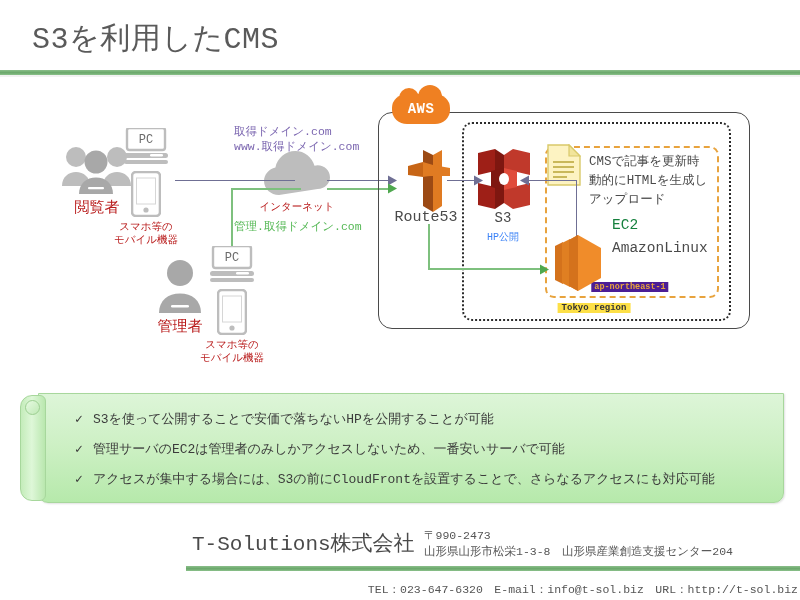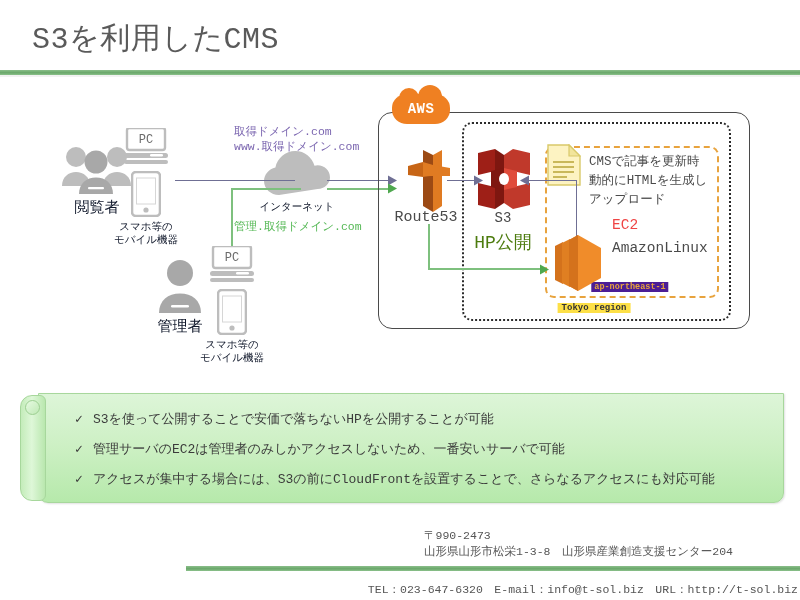--- a/index.html
+++ b/index.html
@@ -22,21 +22,21 @@
     position:absolute;left:0;top:66px;width:800px;height:5px;
     background:linear-gradient(to bottom,#8bbf8b 0%,#6aa76a 55%,#8cc18c 100%);
   }
   .header-rule-shadow{
     position:absolute;left:0;top:71px;width:800px;height:2px;
     background:rgba(0,0,0,0.05);
   }
 
   
   .lbl{position:absolute;color:#595959;white-space:nowrap;}
-  .lbl-c{position:absolute;color:#0f172a;text-align:center;white-space:nowrap;transform:translateX(-50%);}
+  .lbl-c{position:absolute;color:#b91c1c;text-align:center;white-space:nowrap;transform:translateX(-50%);}
   .purple{color:#7b66b0;}
   .green{color:#55b855;}
 
   
   .ico{position:absolute;}
   .grey{fill:#bdbdbd;}
   .grey-d{fill:#a8a8a8;}
 
   
   .line{position:absolute;background:#6f6f94;}
@@ -244,21 +244,21 @@
     <polygon fill="#c0392b" points="52,4 35,0 35,22 52,26"></polygon>
     <polygon fill="#9e1f17" points="0,56 17,60 17,38 0,34"></polygon>
     <polygon fill="#c0392b" points="52,56 35,60 35,38 52,34"></polygon>
     <polygon fill="#7e1710" points="17,0 26,6 26,54 17,60"></polygon>
     <polygon fill="#c0392b" points="35,0 26,6 26,54 35,60"></polygon>
     <polygon fill="#7e1710" points="13,22 26,19 26,41 13,38"></polygon>
     <polygon fill="#e04b3a" points="39,22 26,19 26,41 39,38"></polygon>
     <ellipse fill="#ffffff" cx="26" cy="30" rx="5" ry="6"></ellipse>
   </svg>
   <div class="lbl-c" style="left:503px;top:206px;font-size:14px;color:#4a4a4a;">S3</div>
-  <div class="lbl-c" style="left:503px;top:226px;font-size:18px;color:#4d7c0f;">HP公開</div>
+  <div class="lbl-c" style="left:503px;top:226px;font-size:10px;color:#3b82f6;">HP公開</div>
 
   <svg class="ico" style="left:547px;top:140px;" width="34" height="42" viewBox="0 0 34 42">
     <path fill="#fdf3c2" stroke="#d9c96a" stroke-width="1.4" d="M1 1h21l11 11v29H1z"></path>
     <path fill="#f2e59b" stroke="#d9c96a" stroke-width="1.2" d="M22 1l11 11H22z"></path>
     <rect fill="#c9b85a" x="6" y="17" width="21" height="2"></rect>
     <rect fill="#c9b85a" x="6" y="22" width="21" height="2"></rect>
     <rect fill="#c9b85a" x="6" y="27" width="21" height="2"></rect>
     <rect fill="#c9b85a" x="6" y="32" width="14" height="2"></rect>
   </svg>
 
@@ -272,21 +272,21 @@
     <path d="M11 0.5 L2 5.5 L11 10.5 Z" fill="#6f6f94"></path>
   </svg>
 
   <svg class="ico" style="left:549px;top:228px;" width="58" height="62" viewBox="0 0 58 62">
     <polygon fill="#d4721c" points="6,14 14,10 14,52 6,48"></polygon>
     <polygon fill="#e07f22" points="13,11 21,7 21,55 13,51"></polygon>
     <polygon fill="#ec8b28" points="20,8 29,3 29,59 20,54"></polygon>
     <polygon fill="#f08c2a" points="29,3 52,16 52,46 29,59"></polygon>
     <polygon fill="#d4721c" points="29,3 29,59 20,54 20,8"></polygon>
   </svg>
-  <div class="lbl" style="left:612px;top:213px;font-size:14.5px;color:#ef4444;text-align:center;">EC2</div>
+  <div class="lbl" style="left:612px;top:213px;font-size:14.5px;color:#15803d;text-align:center;">EC2</div>
   <div class="lbl" style="left:612px;top:236px;font-size:14.5px;color:#4a4a4a;">AmazonLinux</div>
 
   <div class="scroll-panel">
     <div class="scroll-body"></div>
     <div class="scroll-curl"></div>
     <div class="bullets">
       <div class="bullet">
         <span class="chk">✓</span>
         <span>S3を使って公開することで安価で落ちないHPを公開することが可能</span>
       </div>
@@ -294,18 +294,19 @@
         <span class="chk">✓</span>
         <span>管理サーバのEC2は管理者のみしかアクセスしないため、一番安いサーバで可能</span>
       </div>
       <div class="bullet">
         <span class="chk">✓</span>
         <span>アクセスが集中する場合には、S3の前にCloudFrontを設置することで、さらなるアクセスにも対応可能</span>
       </div>
     </div>
   </div>
 
+  <div class="company">T-Solutions株式会社</div>
   <div class="addr1">〒990-2473</div>
   <div class="addr2">山形県山形市松栄1-3-8　山形県産業創造支援センター204</div>
   <div class="footer-rule"></div>
   <div class="contact">TEL：023-647-6320　E-mail：info@t-sol.biz　URL：http://t-sol.biz</div>
 
 </div>
 
 </body></html>

